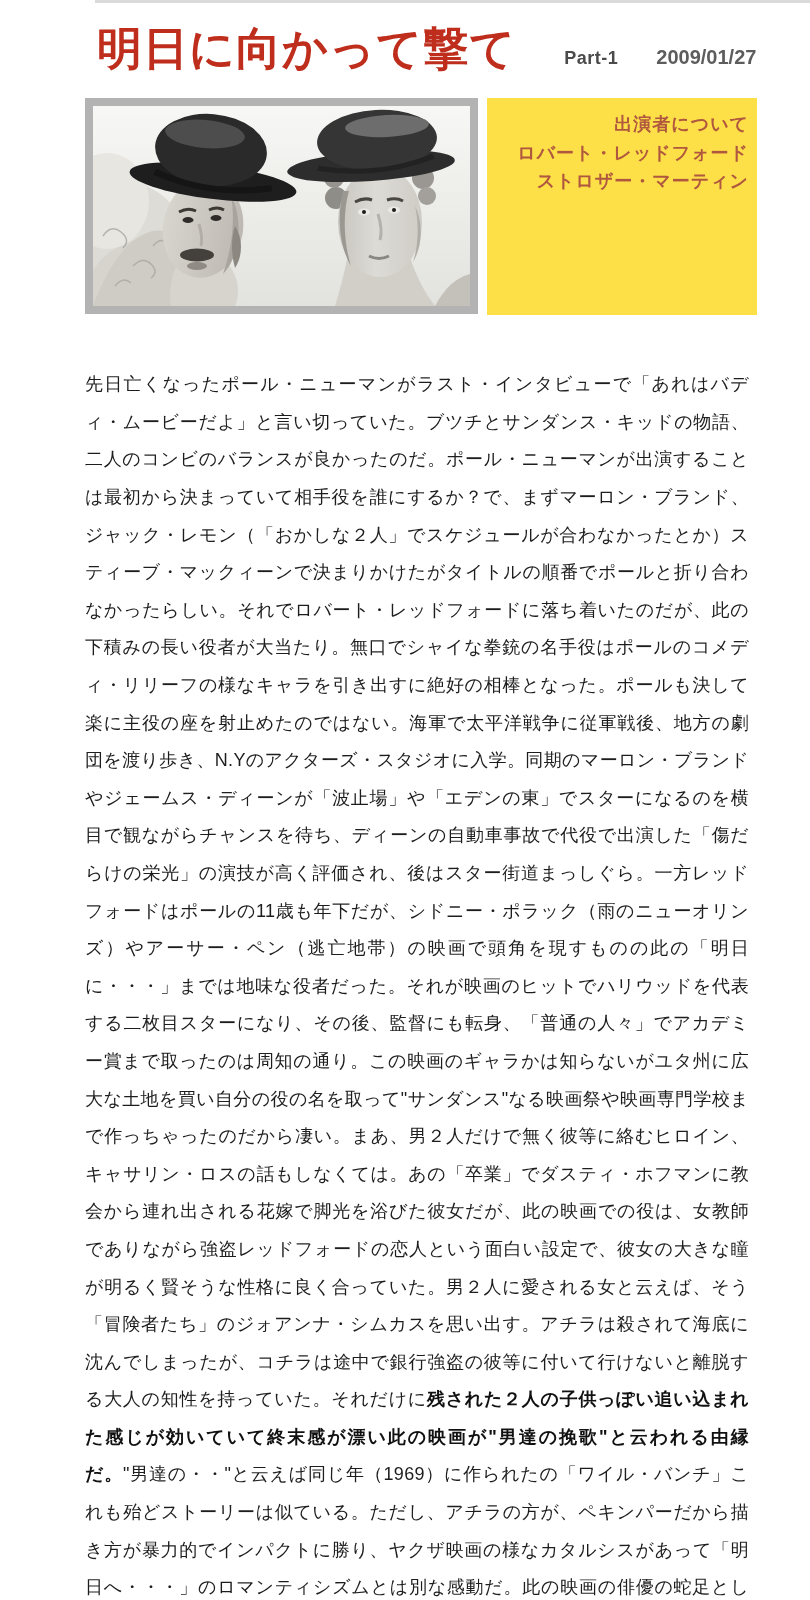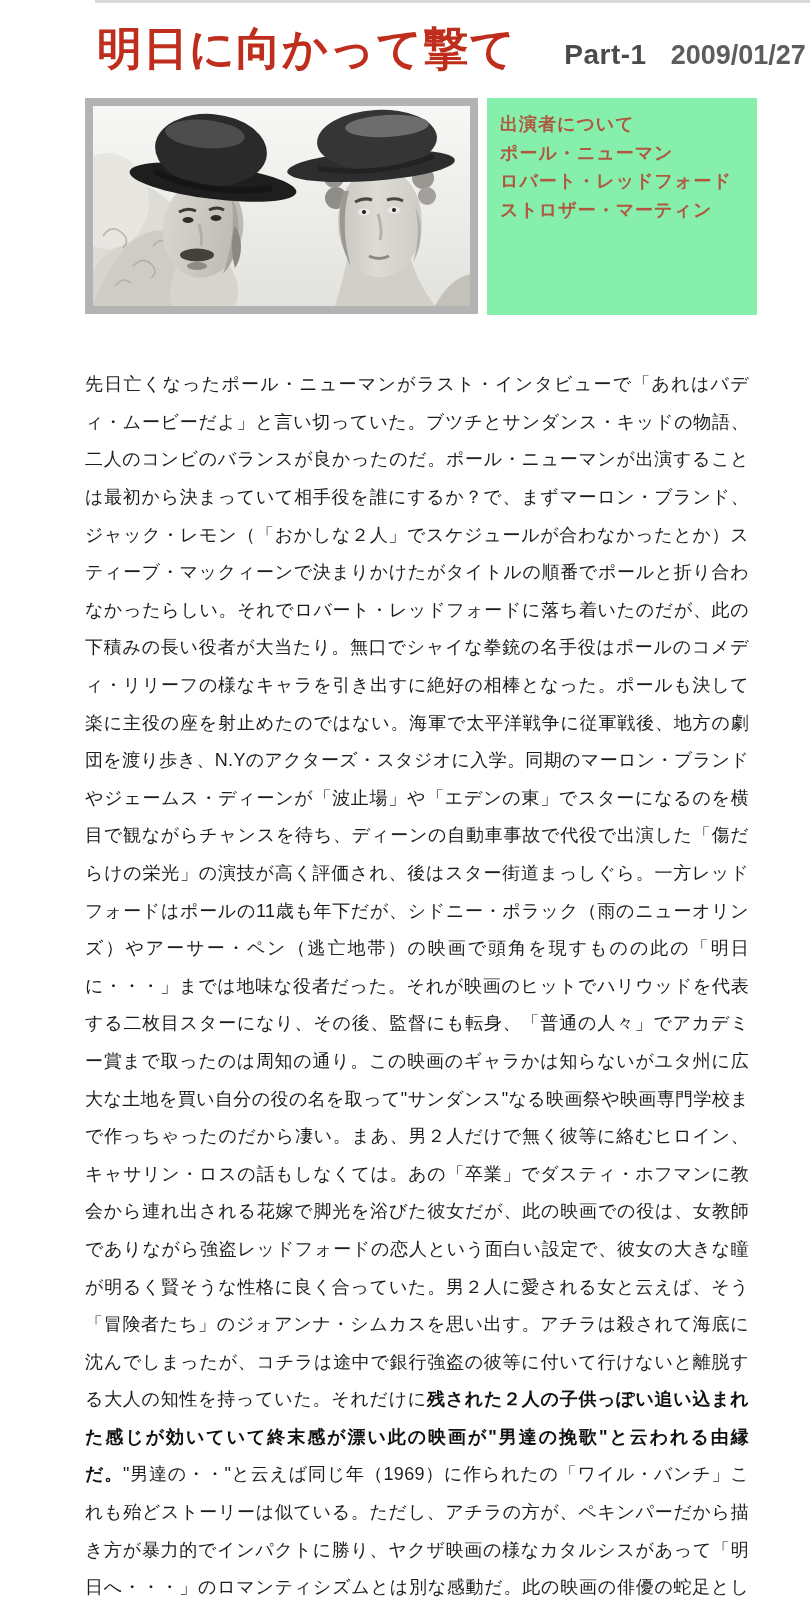--- a/index.html
+++ b/index.html
@@ -25,52 +25,53 @@
   .post-title {
     margin: 0;
     font-size: 45px;
     font-weight: bold;
     line-height: 1.05;
     color: #bf2e1d;
     letter-spacing: 1px;
   }
   .post-part {
     margin-left: 48px;
-    font-size: 28px;
+    font-size: 18px;
     font-weight: bold;
     color: #4b4b4b;
     letter-spacing: 0.5px;
   }
   .post-date {
-    margin-left: 24px;
-    font-size: 27px;
+    margin-left: 38px;
+    font-size: 20px;
     font-weight: bold;
     color: #5d5d5d;
   }
   .media-row {
     display: flex;
     margin: 26px 0 0 85px;
     gap: 9px;
   }
   .photo-frame {
     width: 393px;
     height: 216px;
     background: #b3b3b3;
     padding: 8px;
     box-sizing: border-box;
     flex: 0 0 auto;
   }
   .photo-frame svg { display: block; width: 377px; height: 200px; }
   .cast-box {
     width: 270px;
     height: 217px;
-    background: #86efac;
+    background: #fde047;
     box-sizing: border-box;
     padding: 12px 8px 0 13px;
     flex: 0 0 auto;
+    text-align: right;
   }
   .cast-line {
     font-size: 18px;
     font-weight: bold;
     color: #b0573f;
     line-height: 28.5px;
     letter-spacing: 1px;
     white-space: nowrap;
   }
   .article {
@@ -168,21 +169,20 @@
       <ellipse cx="301" cy="104" rx="6" ry="3.5" fill="#eceae5"></ellipse>
       <circle cx="301" cy="104" r="2" fill="#1f1d1b"></circle>
       <path d="M285,108 q5,16 2,26" stroke="#b5b2ab" stroke-width="3" fill="none"></path>
       <path d="M276,150 q10,5 20,0" stroke="#8a8781" stroke-width="3" fill="none"></path>
       <path d="M322,100 C330,116 330,140 320,156 C326,138 326,116 322,100 Z" fill="#b0ada6"></path>
     </svg>
   </div>
 
   <aside class="cast-box">
     <div class="cast-line">出演者について</div>
-    <div class="cast-line">ポール・ニューマン</div>
     <div class="cast-line">ロバート・レッドフォード</div>
     <div class="cast-line">ストロザー・マーティン</div>
   </aside>
 </div>
 
 <article class="article">
   <p><span>先日亡くなったポール・ニューマンがラスト・インタビューで「あれはバディ・ムービーだよ」と言い切っていた。ブツチとサンダンス・キッドの物語、二人のコンビのバランスが良かったのだ。ポール・ニューマンが出演することは最初から決まっていて相手役を誰にするか？で、まずマーロン・ブランド、ジャック・レモン（「おかしな２人」でスケジュールが合わなかったとか）スティーブ・マックィーンで決まりかけたがタイトルの順番でポールと折り合わなかったらしい。それでロバート・レッドフォードに落ち着いたのだが、此の下積みの長い役者が大当たり。無口でシャイな拳銃の名手役はポールのコメディ・リリーフの様なキャラを引き出すに絶好の相棒となった。ポールも決して楽に主役の座を射止めたのではない。海軍で太平洋戦争に従軍戦後、地方の劇団を渡り歩き、N.Yのアクターズ・スタジオに入学。同期のマーロン・ブランドやジェームス・ディーンが「波止場」や「エデンの東」でスターになるのを横目で観ながらチャンスを待ち、ディーンの自動車事故で代役で出演した「傷だらけの栄光」の演技が高く評価され、後はスター街道まっしぐら。一方レッドフォードはポールの11歳も年下だが、シドニー・ポラック（雨のニューオリンズ）やアーサー・ペン（逃亡地帯）の映画で頭角を現すものの此の「明日に・・・」までは地味な役者だった。それが映画のヒットでハリウッドを代表する二枚目スターになり、その後、監督にも転身、「普通の人々」でアカデミー賞まで取ったのは周知の通り。この映画のギャラかは知らないがユタ州に広大な土地を買い自分の役の名を取って"サンダンス"なる映画祭や映画専門学校まで作っちゃったのだから凄い。まあ、男２人だけで無く彼等に絡むヒロイン、キャサリン・ロスの話もしなくては。あの「卒業」でダスティ・ホフマンに教会から連れ出される花嫁で脚光を浴びた彼女だが、此の映画での役は、女教師でありながら強盗レッドフォードの恋人という面白い設定で、彼女の大きな瞳が明るく賢そうな性格に良く合っていた。男２人に愛される女と云えば、そう「冒険者たち」のジォアンナ・シムカスを思い出す。アチラは殺されて海底に沈んでしまったが、コチラは途中で銀行強盗の彼等に付いて行けないと離脱する大人の知性を持っていた。それだけに</span><strong>残された２人の子供っぽい追い込まれた感じが効いていて終末感が漂い此の映画が"男達の挽歌"と云われる由縁だ。</strong><span>"男達の・・"と云えば同じ年（1969）に作られたの「ワイル・バンチ」これも殆どストーリーは似ている。ただし、アチラの方が、ペキンパーだから描き方が暴力的でインパクトに勝り、ヤクザ映画の様なカタルシスがあって「明日へ・・・」のロマンティシズムとは別な感動だ。此の映画の俳優の蛇足として、</span></p>
 </article>
 
 </body></html>

